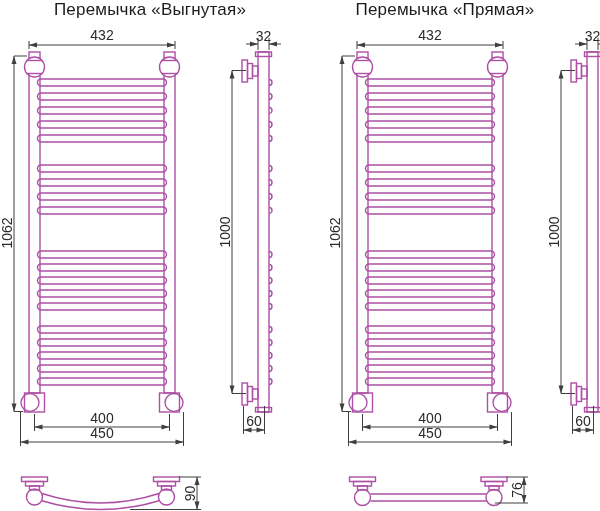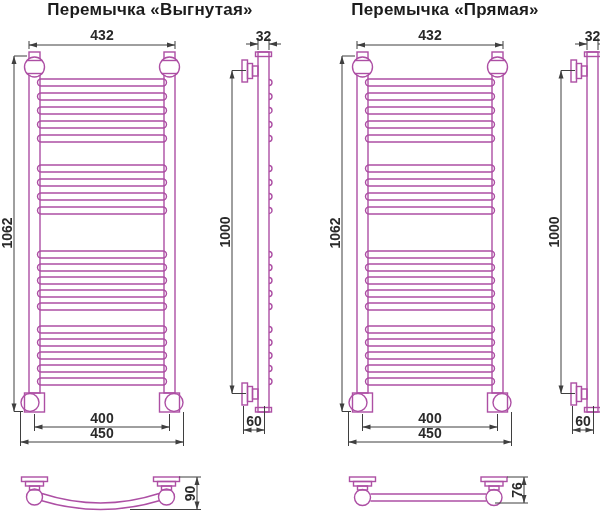--- a/index.html
+++ b/index.html
@@ -1,16 +1,16 @@
 <!DOCTYPE html>
 <html style="--c-draw: #ad4fa4; --c-dim: #3f3f3f; --c-text: #2a2a2a; --c-bg: #ffffff;"><head>
 <meta charset="utf-8">
 <style>
   html,body{margin:0;padding:0;background:#ffffff;}
-  .stage{position:relative;width:600px;height:511px;background:var(--c-bg,#fff);overflow:hidden;font-weight:bold;}
+  .stage{position:relative;width:600px;height:511px;background:var(--c-bg,#fff);overflow:hidden;}
   svg{display:block;}
   svg text{font-family:"Liberation Sans","DejaVu Sans",sans-serif;}
   .m{fill:none;stroke:var(--c-draw,#ad4fa4);stroke-width:1.4;}
   .wf{fill:#ffffff;stroke:var(--c-draw,#ad4fa4);stroke-width:1.4;}
   .d{fill:none;stroke:var(--c-dim,#3f3f3f);stroke-width:1;}
   .arrowhead{fill:var(--c-dim,#3f3f3f);stroke:none;}
   .dim-text{fill:var(--c-text,#2a2a2a);font-size:14px;text-anchor:middle;}
   .title-text{fill:#1c1c1c;font-size:17px;text-anchor:middle;letter-spacing:.2px;}
 </style>
 </head>

